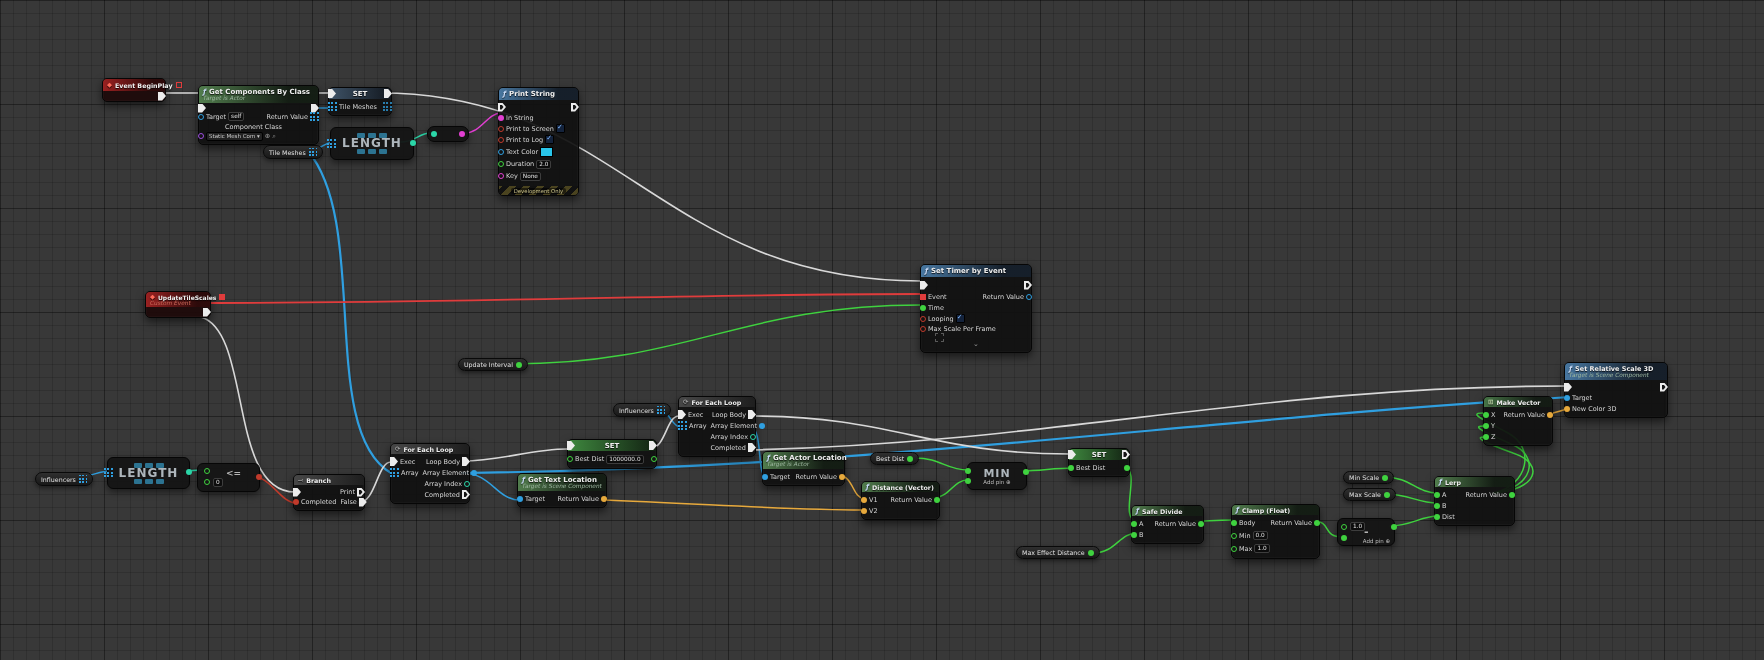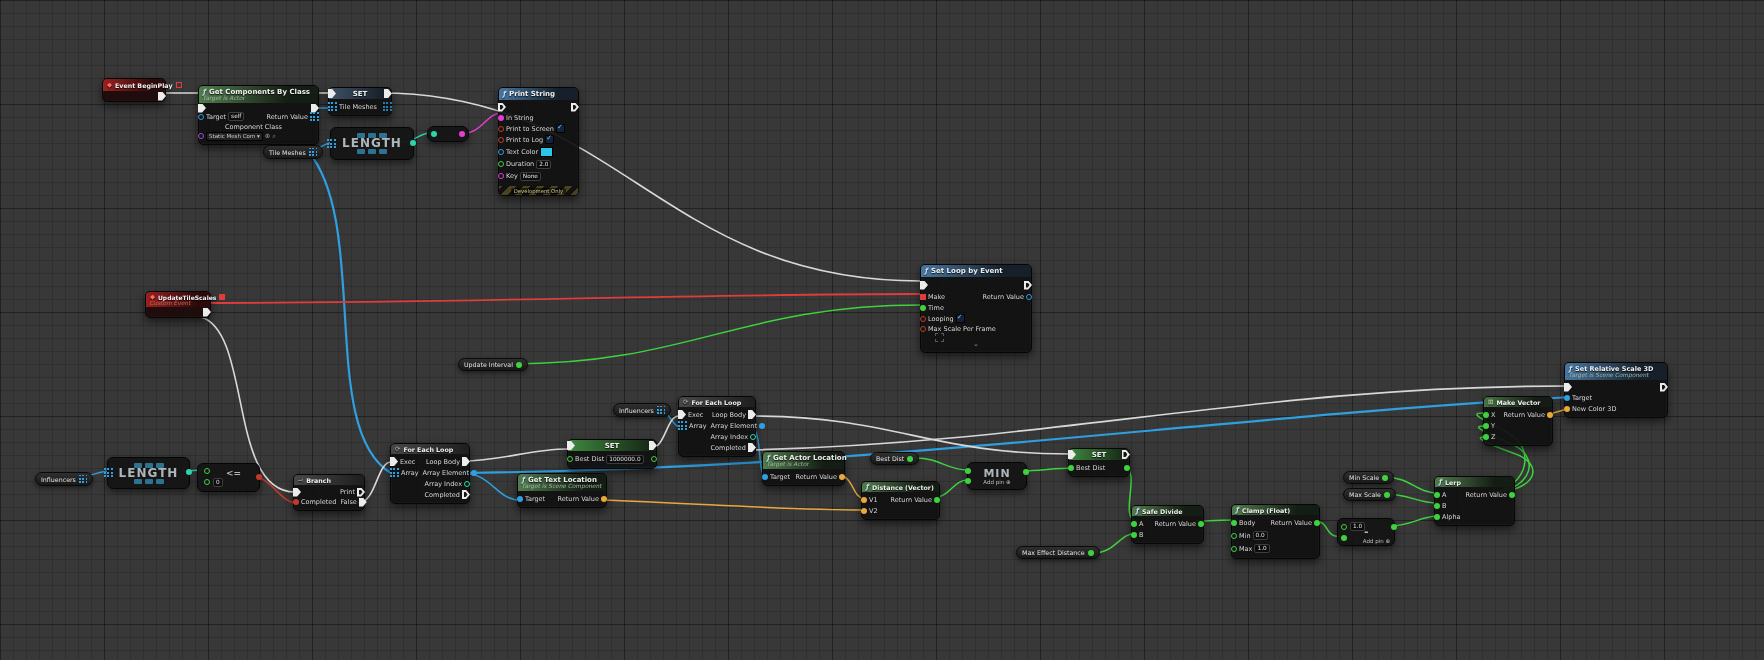--- a/index.html
+++ b/index.html
@@ -273,34 +273,34 @@
   </div>
   <div class="footer-dev">
     <span>Development Only</span>
   </div>
 </div>
 
 <div class="node" style="left:920px;top:264px;width:110px;">
   <div class="hdr h-fn">
     <div class="t1">
           <span class="fx">ƒ</span>
-      <span>Set Loop by Event</span>
+      <span>Set Timer by Event</span>
         </div>
   </div>
   <div class="rows">
     <div class="row" style="height:12px;">
       <span class="pe ml"></span>
           <span class="sp"></span>
       <span class="pe h mr">
             <i></i>
           </span>
     </div>
     <div class="row">
       <span class="psq ml"></span>
-      <span class="lbl">Make</span>
+      <span class="lbl">Event</span>
       <span class="sp"></span>
       <span class="lbl">Return Value</span>
       <span class="p h mr" style="--c:var(--object-pin)"></span>
     </div>
     <div class="row">
       <span class="p ml" style="--c:var(--float-pin)"></span>
       <span class="lbl">Time</span>
     </div>
     <div class="row">
       <span class="p h ml" style="--c:var(--bool-pin)"></span>
@@ -615,21 +615,21 @@
       <span class="sp"></span>
       <span class="lbl">Return Value</span>
       <span class="p mr" style="--c:var(--float-pin)"></span>
     </div>
     <div class="row">
       <span class="p ml" style="--c:var(--float-pin)"></span>
       <span class="lbl">B</span>
     </div>
     <div class="row">
       <span class="p ml" style="--c:var(--float-pin)"></span>
-      <span class="lbl">Alpha</span>
+      <span class="lbl">Dist</span>
     </div>
   </div>
 </div>
 
 <div class="node" style="left:1483px;top:396px;width:68px;">
   <div class="hdr h-mkvec" style="padding:1px 4px;">
     <div class="t1">
           <span class="ico" style="color:#bcd8a8;">⊞</span>
       <span style="font-size:6.3px;">Make Vector</span>
         </div>

